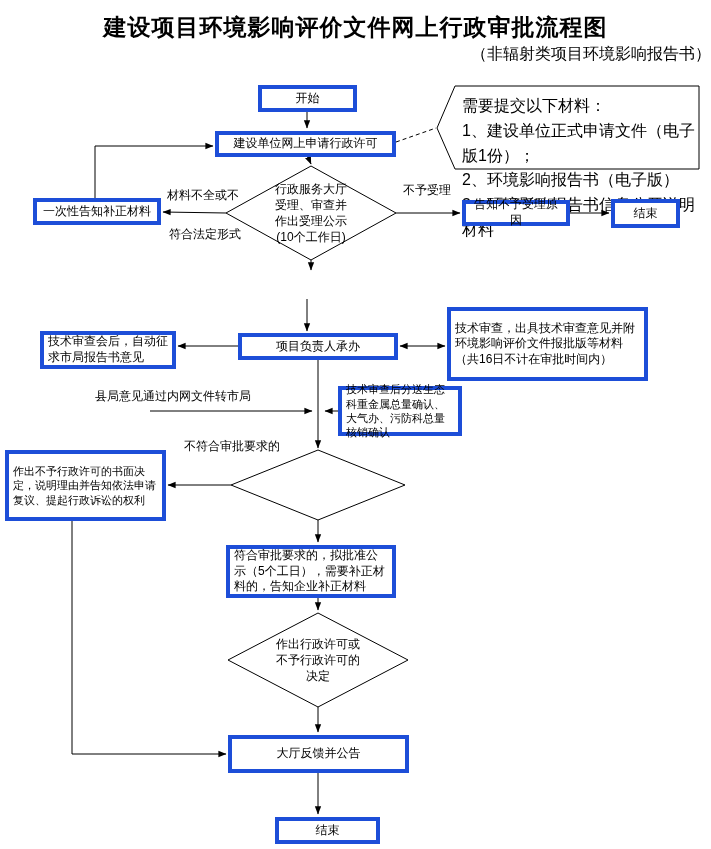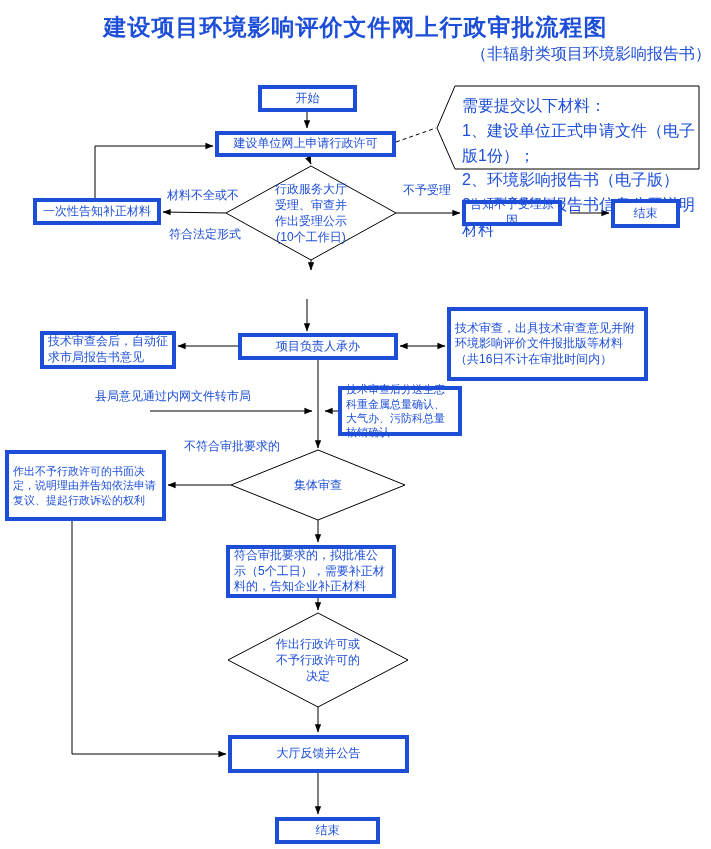--- a/index.html
+++ b/index.html
@@ -1,18 +1,18 @@
 <!DOCTYPE html>
 <html><head>
 <meta charset="utf-8">
 <style>
   html,body { margin:0; padding:0; background:#ffffff; }
   #canvas {
     position:relative; width:711px; height:849px; background:#ffffff;
-    font-family:"Liberation Sans","DejaVu Sans",sans-serif; color:#1d4ed8;
+    font-family:"Liberation Sans","DejaVu Sans",sans-serif; color:#000000;
     overflow:hidden;
   }
   #connectors { position:absolute; left:0; top:0; z-index:0; }
   .title {
     position:absolute; left:0; top:12px; width:711px; text-align:center;
     font-size:23px; font-weight:bold; letter-spacing:1px; z-index:2;
   }
   .subtitle {
     position:absolute; left:0; top:44px; width:711px; text-align:right;
     font-size:16px; z-index:2;
@@ -111,34 +111,33 @@
 2、环境影响报告书（电子版）
 3、环境影响报告书信息公开说明材料</div>
 
   <div class="dtext" style="left:246px; top:172px; width:130px; height:82px;">行政服务大厅
 受理、审查并
 作出受理公示
 (10个工作日)</div>
 
   <div class="box" style="left:33px; top:198px; width:128px; height:27px;">一次性告知补正材料</div>
 
-  <div class="box" style="left:462px; top:200px; width:100px; height:26px;">告知不予受理原因</div>
+  <div class="box" style="left:462px; top:200px; width:108px; height:26px;">告知不予受理原因</div>
 
   <div class="box" style="left:611px; top:199px; width:69px; height:29px;">结束</div>
 
 
   <div class="box" style="left:238px; top:333px; width:160px; height:27px;">项目负责人承办</div>
 
   <div class="box left" style="left:447px; top:307px; width:201px; height:74px;">技术审查，出具技术审查意见并附环境影响评价文件报批版等材料（共16日不计在审批时间内）</div>
 
   <div class="box left" style="left:40px; top:331px; width:136px; height:38px;">技术审查会后，自动征求市局报告书意见</div>
 
   <div class="box left fs11" style="left:338px; top:386px; width:124px; height:50px;">技术审查后分送生态科重金属总量确认、大气办、污防科总量核销确认</div>
 
-  <div class="dtext" style="left:231px; top:450px; width:174px; height:70px;">集体审查</div>
 
   <div class="box left fs11" style="left:5px; top:450px; width:161px; height:71px;">作出不予行政许可的书面决定，说明理由并告知依法申请复议、提起行政诉讼的权利</div>
 
   <div class="box left" style="left:226px; top:545px; width:170px; height:53px;">符合审批要求的，拟批准公示（5个工日），需要补正材料的，告知企业补正材料</div>
 
   <div class="dtext" style="left:228px; top:613px; width:180px; height:94px;">作出行政许可或
 不予行政许可的
 决定</div>
 
   <div class="box" style="left:228px; top:735px; width:181px; height:38px;">大厅反馈并公告</div>

